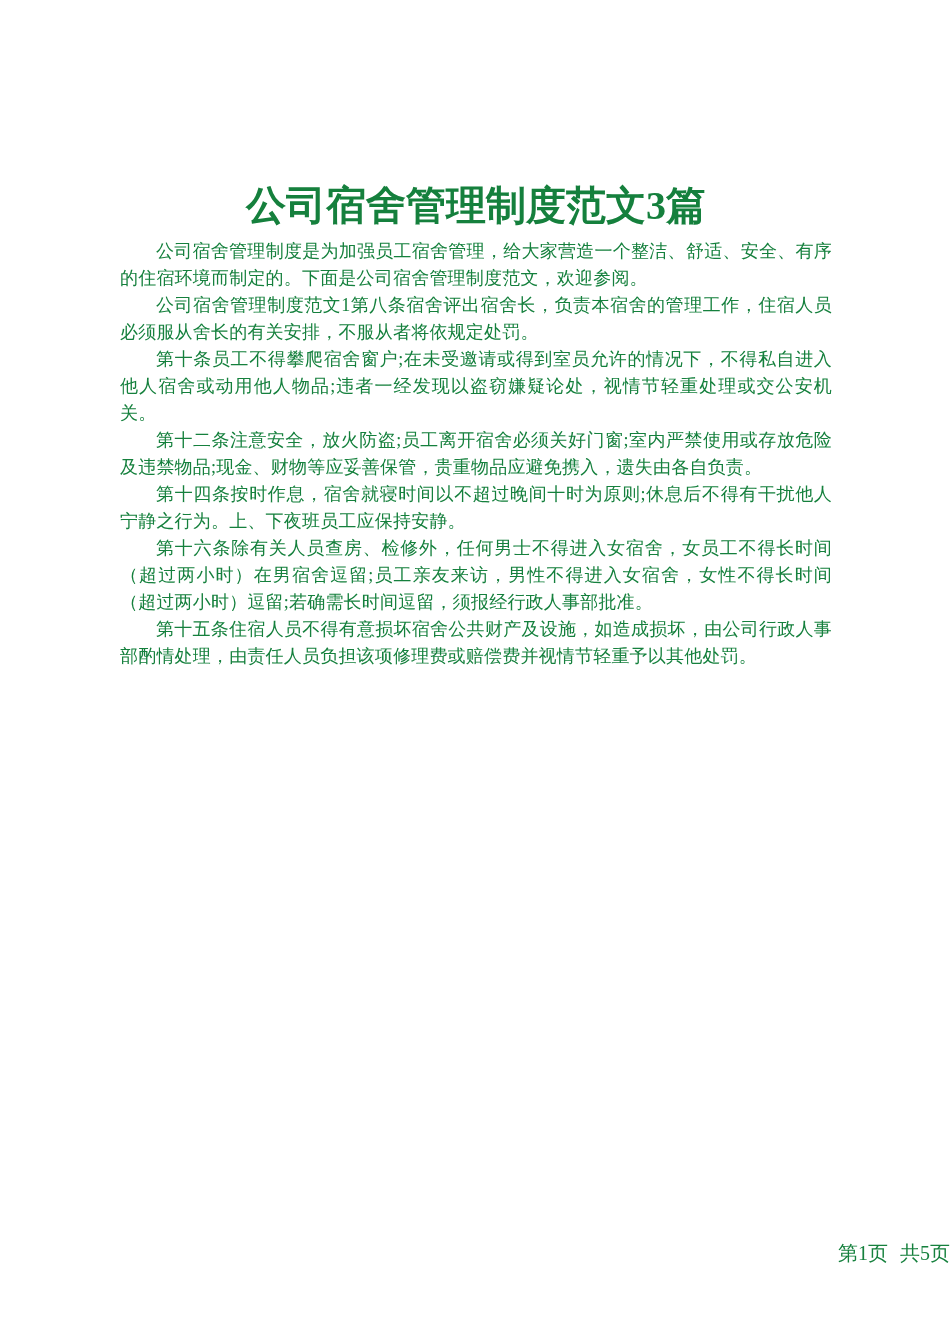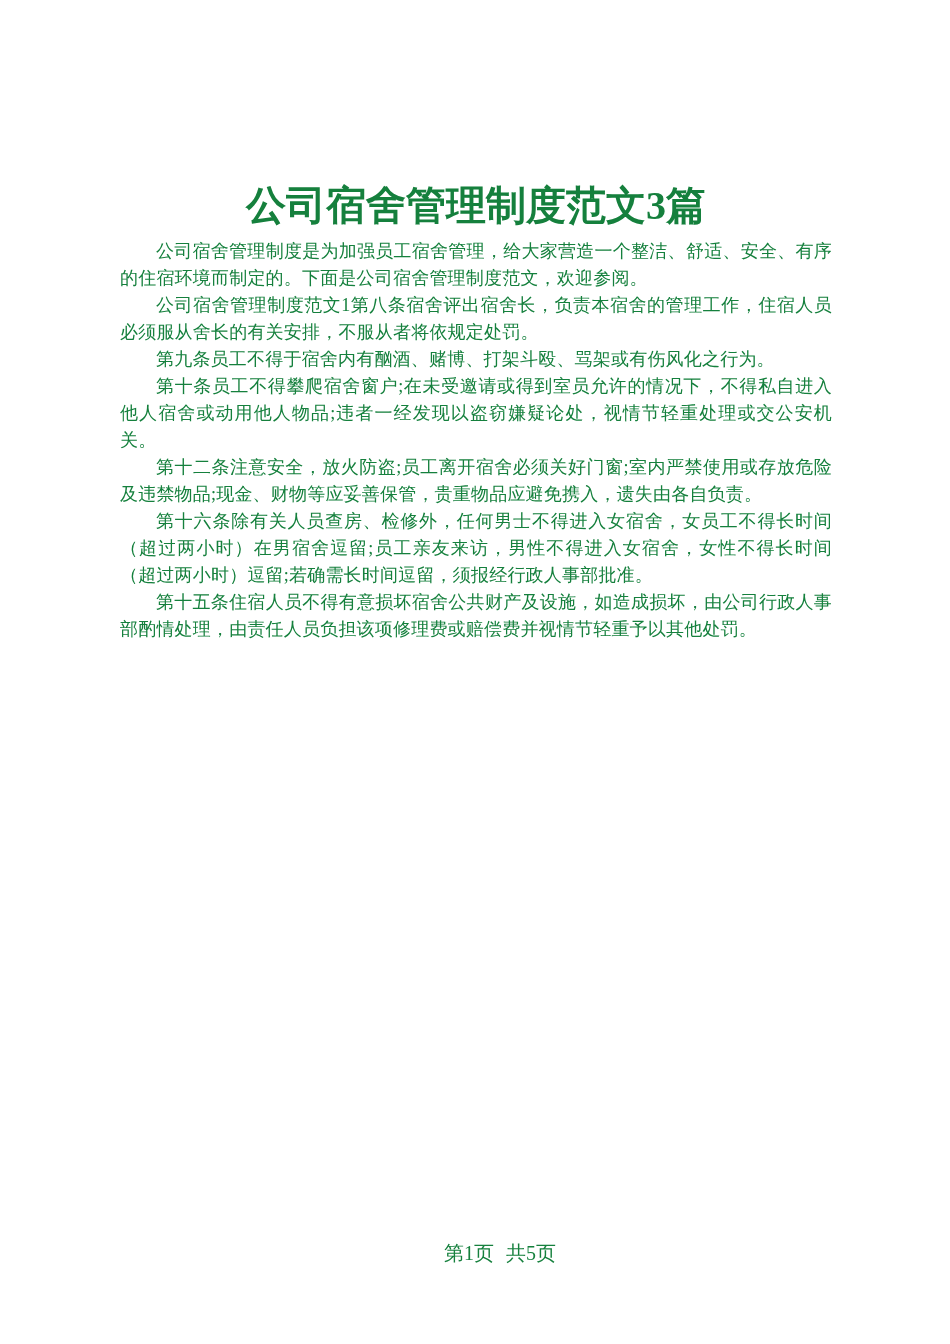--- a/index.html
+++ b/index.html
@@ -43,42 +43,42 @@
     text-indent: 2em;
   }
   .doc-body p.spacer-after {
     margin-bottom: 30px;
   }
   .doc-footer {
     position: absolute;
     top: 1240px;
     left: 50px;
     width: 900px;
-    text-align: center;
+    text-align: right;
     font-size: 20px;
     line-height: 26px;
   }
   .footer-sep {
     display: inline-block;
     width: 12px;
   }
 </style>
 </head>
 <body>
 
 <div class="page">
 
   <h1 class="doc-title">公司宿舍管理制度范文3篇</h1>
 
   <div class="doc-body">
     <p>公司宿舍管理制度是为加强员工宿舍管理，给大家营造一个整洁、舒适、安全、有序的住宿环境而制定的。下面是公司宿舍管理制度范文，欢迎参阅。</p>
     <p>公司宿舍管理制度范文1第八条宿舍评出宿舍长，负责本宿舍的管理工作，住宿人员必须服从舍长的有关安排，不服从者将依规定处罚。</p>
-    <p>第九条员工不得于宿舍内有酗酒、赌博、打架斗殴、骂架或有伤风化之行为。</p>
     <p>第十条员工不得攀爬宿舍窗户;在未受邀请或得到室员允许的情况下，不得私自进入他人宿舍或动用他人物品;违者一经发现以盗窃嫌疑论处，视情节轻重处理或交公安机关。</p>
     <p>第十二条注意安全，放火防盗;员工离开宿舍必须关好门窗;室内严禁使用或存放危险及违禁物品;现金、财物等应妥善保管，贵重物品应避免携入，遗失由各自负责。</p>
+    <p>第十四条按时作息，宿舍就寝时间以不超过晚间十时为原则;休息后不得有干扰他人宁静之行为。上、下夜班员工应保持安静。</p>
     <p>第十六条除有关人员查房、检修外，任何男士不得进入女宿舍，女员工不得长时间（超过两小时）在男宿舍逗留;员工亲友来访，男性不得进入女宿舍，女性不得长时间（超过两小时）逗留;若确需长时间逗留，须报经行政人事部批准。</p>
     <p>第十五条住宿人员不得有意损坏宿舍公共财产及设施，如造成损坏，由公司行政人事部酌情处理，由责任人员负担该项修理费或赔偿费并视情节轻重予以其他处罚。</p>
   </div>
 
   <div class="doc-footer">
     <span>第1页</span><span class="footer-sep"></span><span>共5页</span>
   </div>
 
 </div>
 

